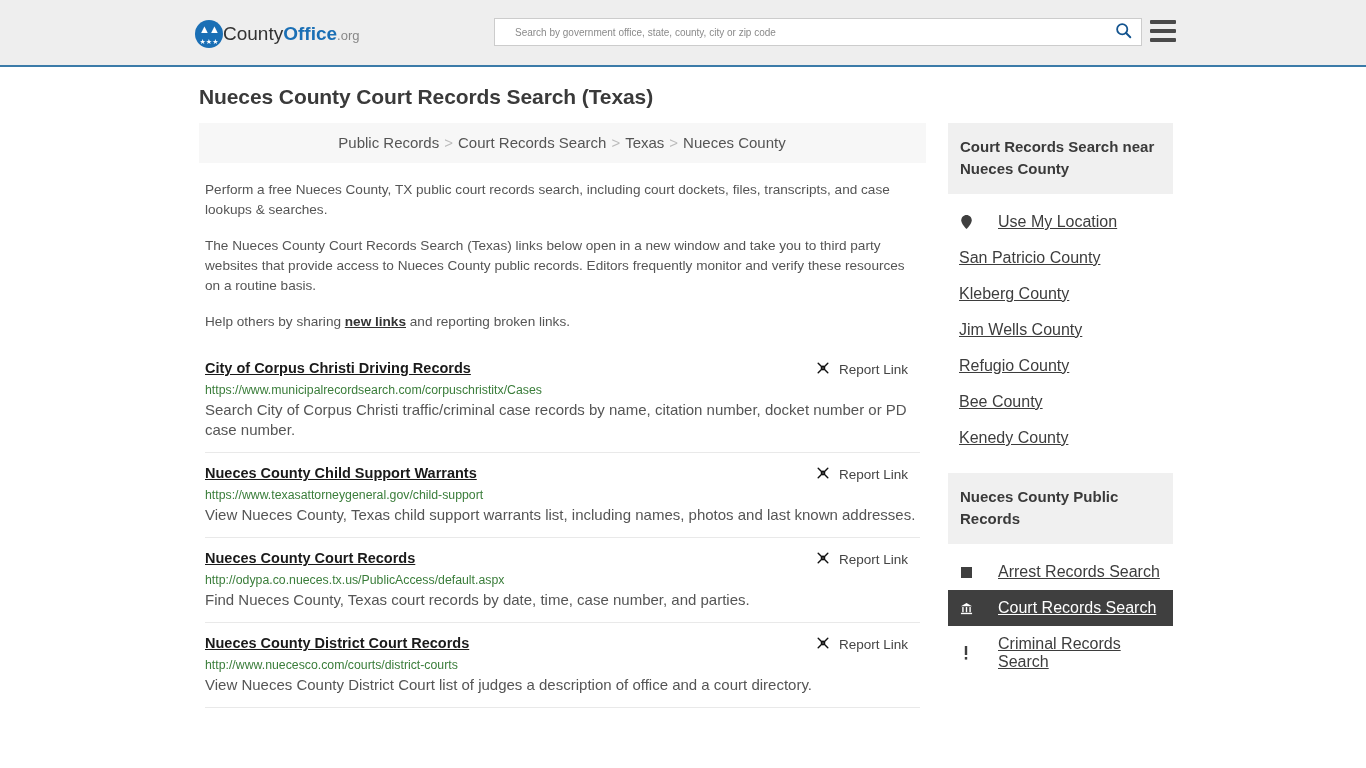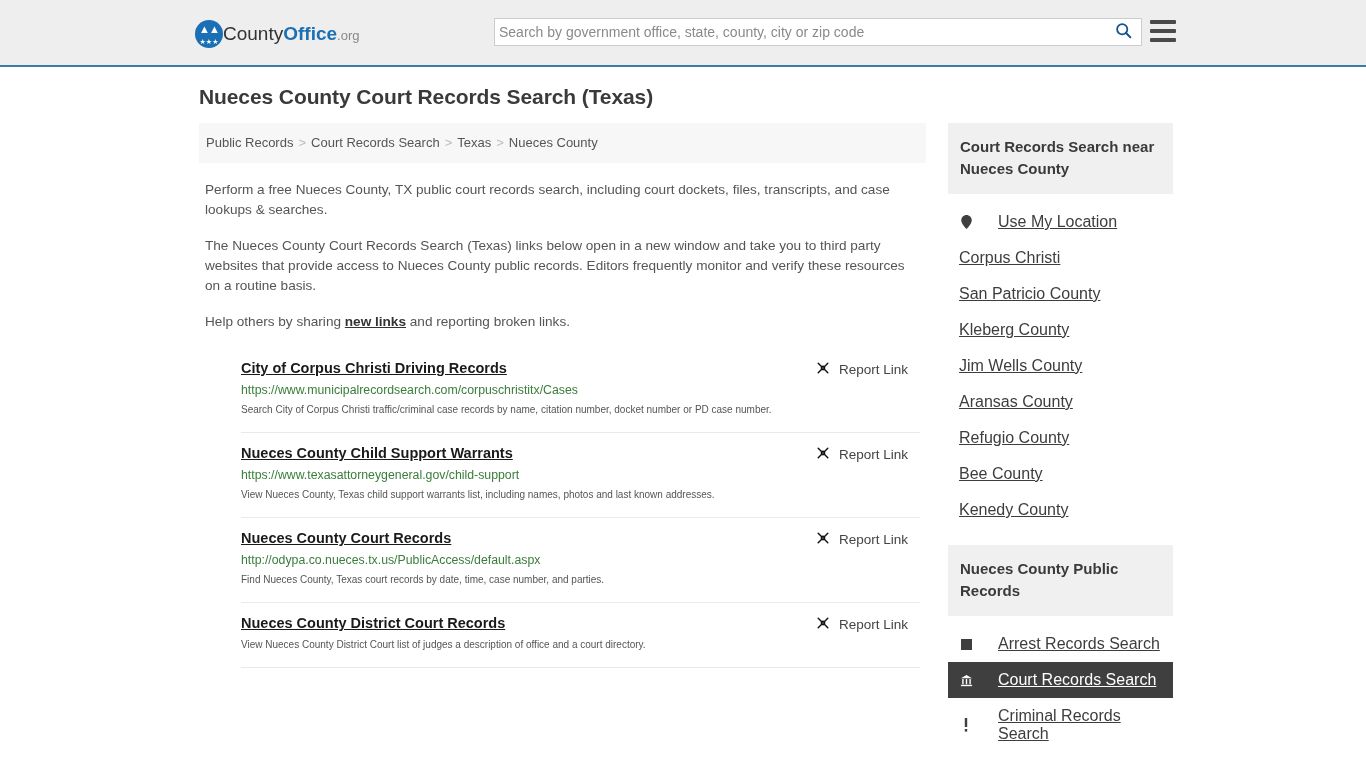--- a/index.html
+++ b/index.html
@@ -72,23 +72,23 @@
     background: #ffffff;
     border: 1px solid #cccccc;
     display: flex;
     align-items: center;
   }
   .searchbar input {
     flex: 1 1 auto;
     border: none;
     outline: none;
     font-family: "Liberation Sans", sans-serif;
-    font-size: 14px;
+    font-size: 10px;
     color: #333333;
-    padding: 0 4px;
+    padding: 0 20px;
     background: transparent;
   }
   .searchbar input::placeholder { color: #8a8a8a; }
   .search-btn {
     width: 36px; height: 26px;
     display: flex; align-items: center; justify-content: center;
     background: transparent; border: none; cursor: pointer;
   }
   .hamburger {
     position: absolute;
@@ -123,40 +123,41 @@
     display: flex;
     gap: 22px;
   }
   .main-col { width: 727px; flex: 0 0 727px; }
   .side-col { width: 225px; flex: 0 0 225px; }
 
   
   .breadcrumb {
     background: #f7f7f7;
     padding: 12px 8px 12px 7px;
-    font-size: 13px;
+    font-size: 15px;
     color: #555555;
     line-height: 16px;
+    text-align: center;
   }
   .breadcrumb a { color: #555555; text-decoration: none; }
   .breadcrumb .sep { color: #bbbbbb; margin: 0 5px; }
 
   
   .intro { padding: 0 6px; }
   .intro p {
     font-size: 13.6px;
     line-height: 20px;
     color: #555555;
     margin: 16px 0 0 0;
   }
   .intro p:first-child { margin-top: 17px; }
   .intro a { color: #333333; text-decoration: underline; font-weight: 700; }
 
   
-  .results { margin-top: 18px; padding: 0 6px; margin-left: 36px; }
+  .results { margin-top: 18px; padding: 0 6px; }
   .result {
     border-bottom: 1px solid #e9e9e9;
     padding: 11px 0 12px 0;
     position: relative;
   }
   .result:first-child { padding-top: 9px; }
   .result-title {
     font-size: 14.5px;
     font-weight: 700;
     color: #1a1a1a;
@@ -165,21 +166,21 @@
     margin: 0;
     cursor: pointer;
   }
   .result-url {
     font-size: 12.3px;
     color: #3a7d3a;
     margin-top: 6px;
     word-break: break-all;
   }
   .result-desc {
-    font-size: 10px;
+    font-size: 15px;
     line-height: 20px;
     color: #555555;
     margin-top: 3px;
     max-width: 712px;
   }
   .report-link {
     position: absolute;
     right: 12px;
     top: 12px;
     display: flex;
@@ -332,20 +333,21 @@
                 <path d="M16 4 L11 9 M9 11 L4 16" stroke="#111" stroke-width="1.8" fill="none" stroke-linecap="round"></path>
                 <circle cx="10" cy="10" r="2.2" fill="none" stroke="#111" stroke-width="1.6"></circle>
               </svg>
             </span>
             <span>Report Link</span>
           </div>
         </div>
 
         <div class="result">
           <a class="result-title">Nueces County District Court Records</a>
+          <div class="result-url">http://www.nuecesco.com/courts/district-courts</div>
           <div class="result-desc">View Nueces County District Court list of judges a description of office and a court directory.</div>
           <div class="report-link">
             <span>
               <svg width="16" height="16" viewBox="0 0 20 20" aria-hidden="true">
                 <path d="M4 4 L9 9 M11 11 L16 16" stroke="#111" stroke-width="1.8" fill="none" stroke-linecap="round"></path>
                 <path d="M16 4 L11 9 M9 11 L4 16" stroke="#111" stroke-width="1.8" fill="none" stroke-linecap="round"></path>
                 <circle cx="10" cy="10" r="2.2" fill="none" stroke="#111" stroke-width="1.6"></circle>
               </svg>
             </span>
             <span>Report Link</span>
@@ -365,41 +367,31 @@
             <span class="side-ico">
               <svg width="11" height="14" viewBox="0 0 12 16" aria-hidden="true">
                     <path d="M6 0C2.7 0 0 2.7 0 6c0 4.2 6 10 6 10s6-5.8 6-10c0-3.3-2.7-6-6-6z" fill="#3f3f3f"></path>
                   </svg>
             </span>
             <span class="label">Use My Location</span>
           </div>
             </li>
           <li>
               <div class="side-item">
-                <span class="label">Corpus Christi</span>
-              </div>
-            </li>
-          <li>
-              <div class="side-item">
                 <span class="label">San Patricio County</span>
               </div>
             </li>
           <li>
               <div class="side-item">
                 <span class="label">Kleberg County</span>
               </div>
             </li>
           <li>
               <div class="side-item">
                 <span class="label">Jim Wells County</span>
-              </div>
-            </li>
-          <li>
-              <div class="side-item">
-                <span class="label">Aransas County</span>
               </div>
             </li>
           <li>
               <div class="side-item">
                 <span class="label">Refugio County</span>
               </div>
             </li>
           <li>
               <div class="side-item">
                 <span class="label">Bee County</span>

